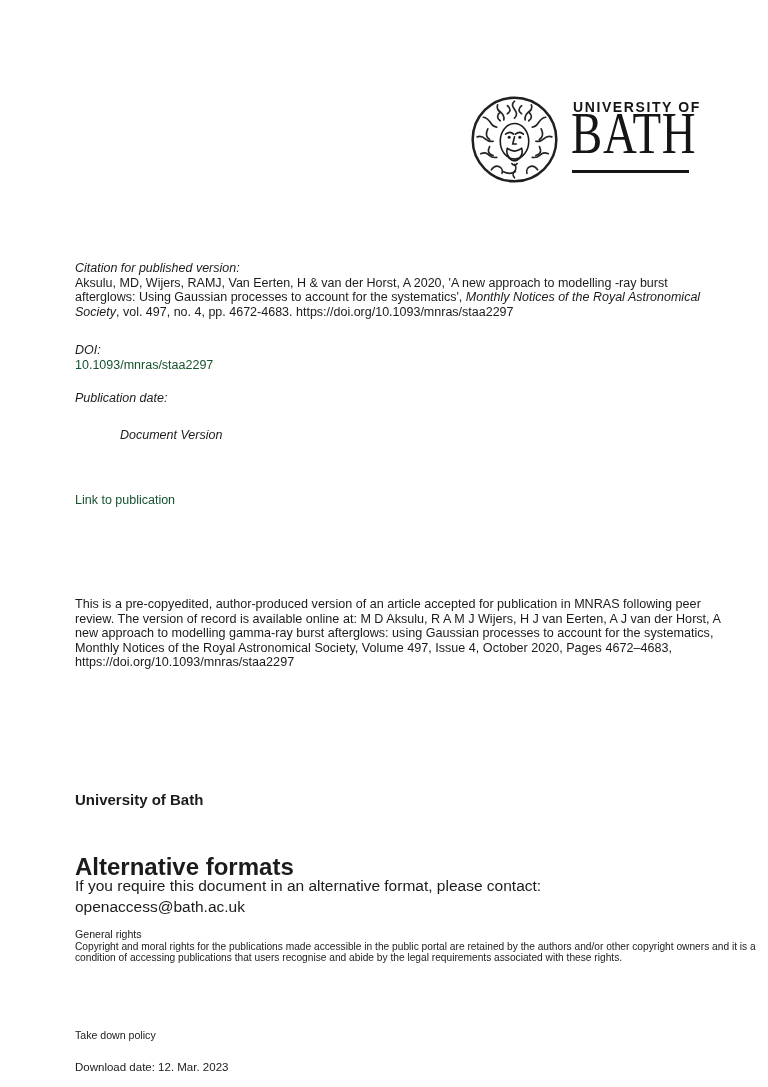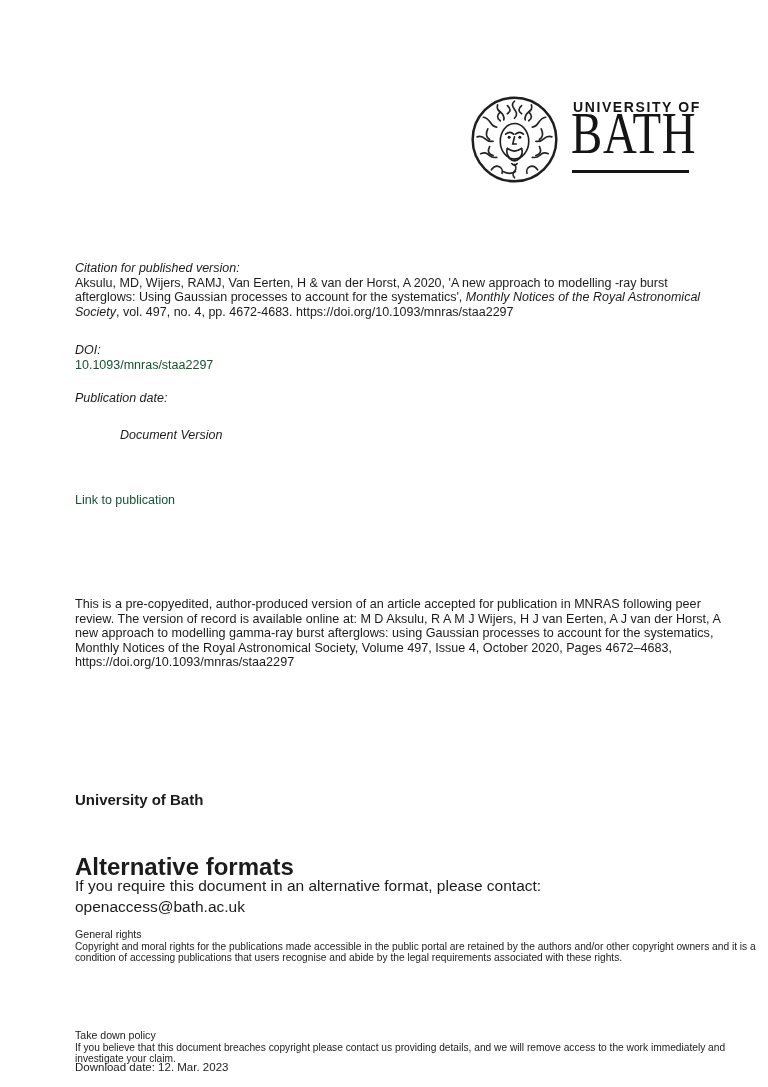--- a/index.html
+++ b/index.html
@@ -142,16 +142,15 @@
   <div>openaccess@bath.ac.uk</div>
 </div>
 
 <div class="abs small-blk gr-blk">
   <div class="small-head">General rights</div>
   <div>Copyright and moral rights for the publications made accessible in the public portal are retained by the authors and/or other copyright owners and it is a condition of accessing publications that users recognise and abide by the legal requirements associated with these rights.</div>
 </div>
 
 <div class="abs small-blk td-blk">
   <div class="small-head">Take down policy</div>
-  <div>If you believe that this document breaches copyright please contact us providing details, and we will remove access to the work immediately and investigate your claim.</div>
 </div>
 
 <div class="abs download">Download date: 12. Mar. 2023</div>
 
 </body></html>

